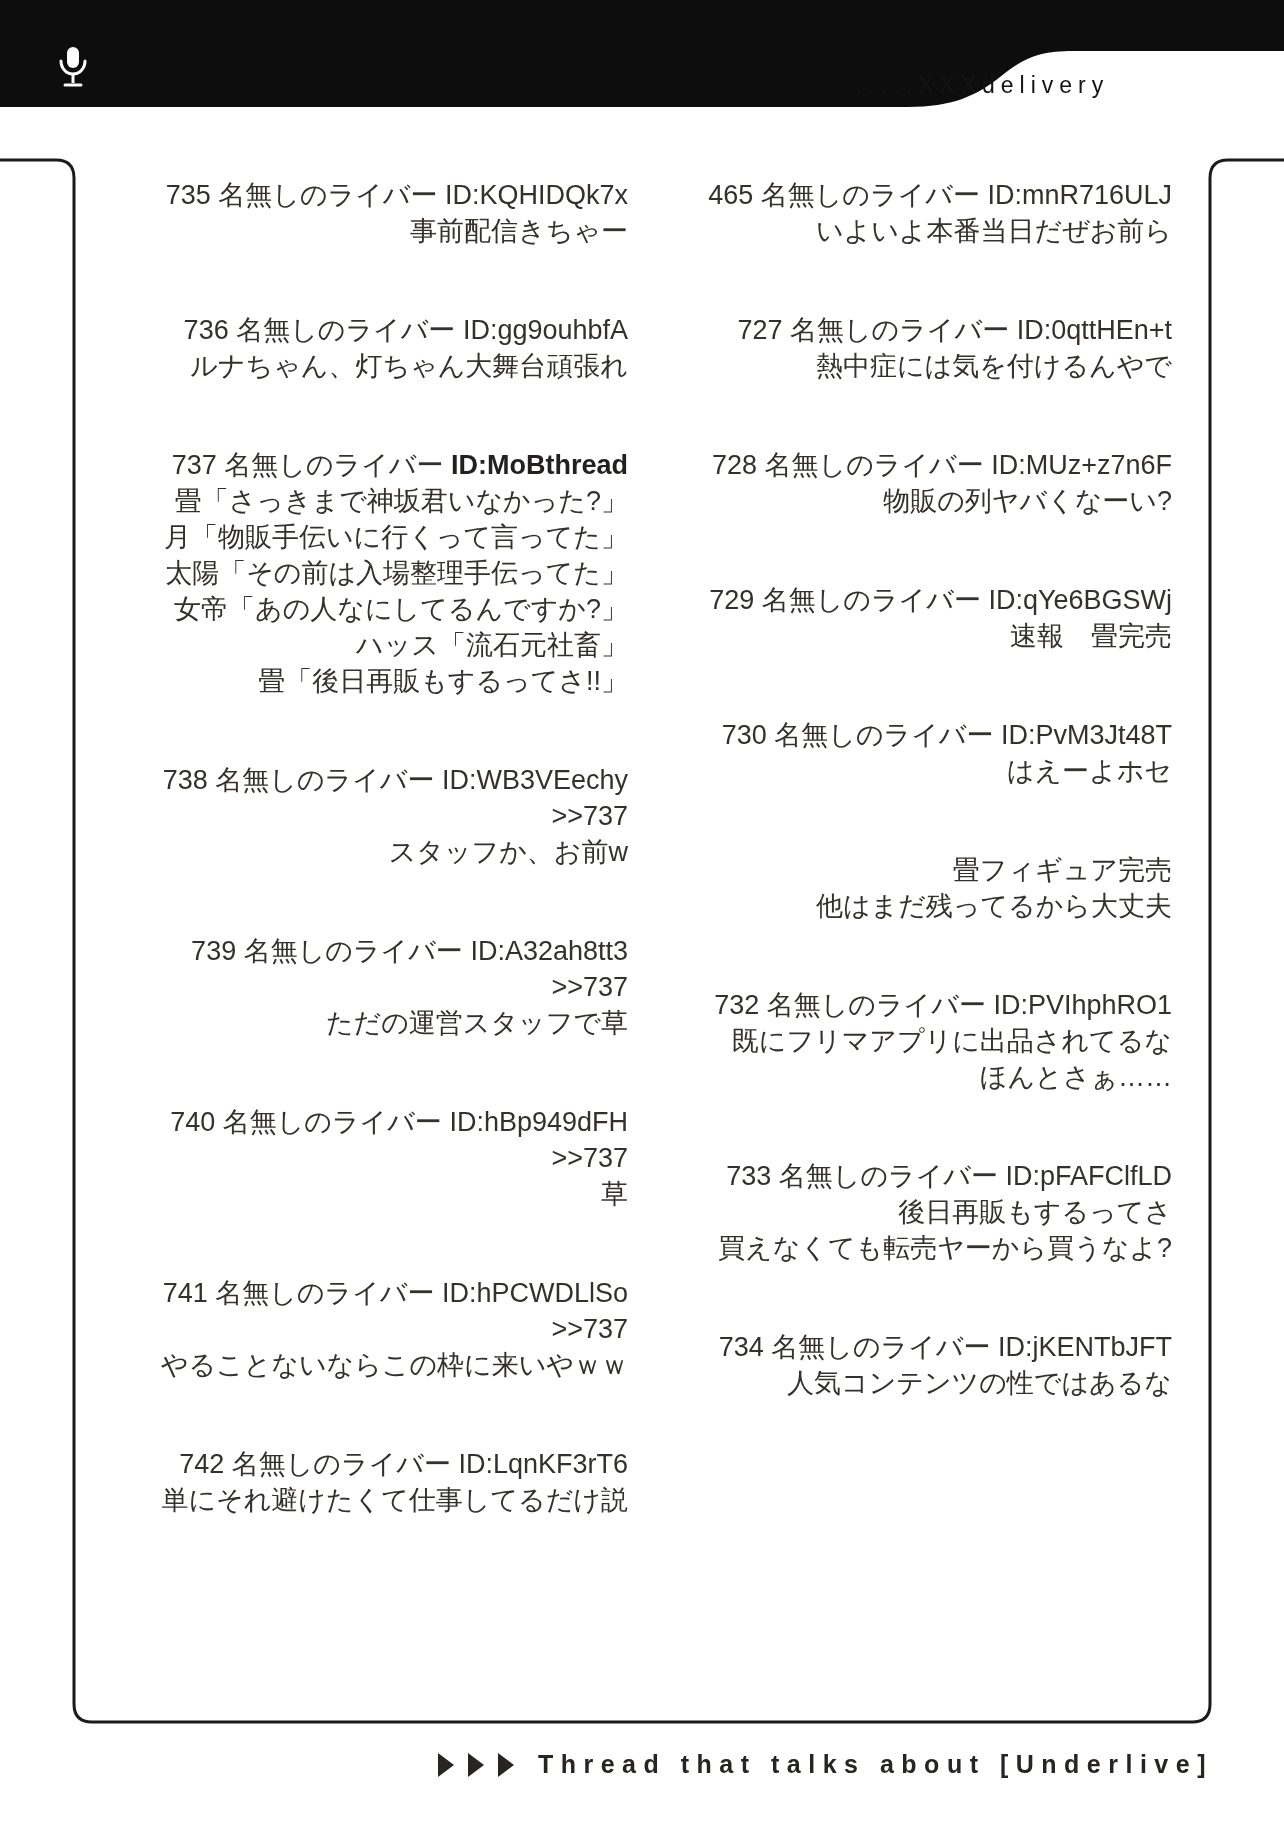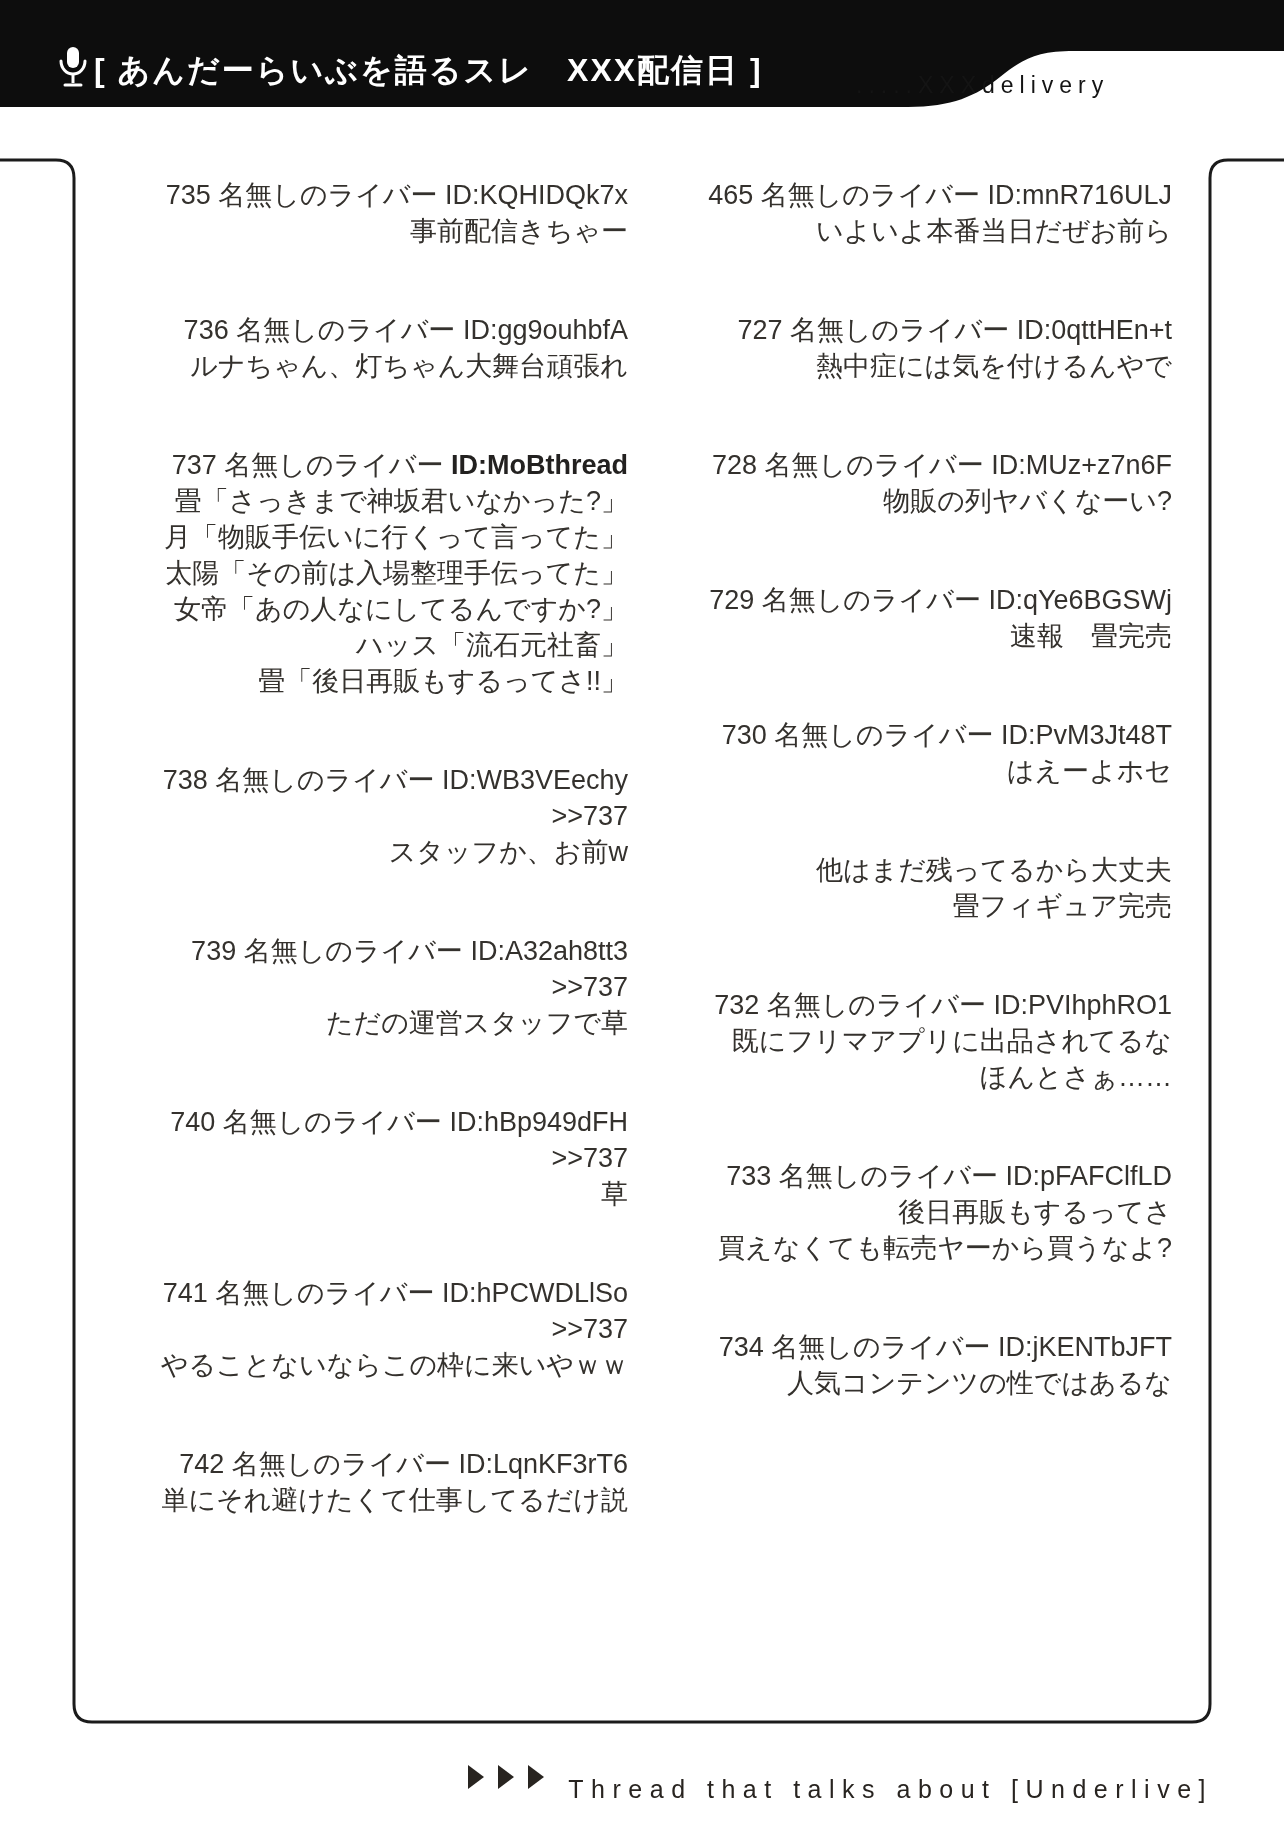--- a/index.html
+++ b/index.html
@@ -23,39 +23,38 @@
   .col-right{left:692px;width:480px;}
   .post{margin:0 0 63px 0;font-size:27px;line-height:36px;color:#34312d;}
   .post-head{white-space:nowrap;}
   .post-id.bold{font-weight:700;color:#232120;}
   .post-line{white-space:nowrap;}
 
   
   .footer{position:absolute;top:1750px;right:71px;display:flex;align-items:center;
     color:#282420;}
   .footer-arrows{display:flex;gap:13px;margin-right:16px;}
-  .footer-label{font-size:25px;letter-spacing:0.3em;white-space:nowrap;font-weight:400;margin-top:25px;}
+  .footer-label{font-size:25px;letter-spacing:0.3em;white-space:nowrap;font-weight:700;}
 </style>
 </head>
 <body>
 
 <div class="page">
 
   <svg class="header-svg" width="1284" height="120" viewBox="0 0 1284 120">
     <path d="M0,0 H1284 V51 H1074 C1038,51 1024,58 1000,77 C976,96 952,107 908,107 H0 Z" fill="#0d0d0d"></path>
   </svg>
 
   <svg class="mic" width="32" height="46" viewBox="0 0 32 46">
     <rect x="10" y="2" width="12" height="21" rx="6" fill="#ffffff"></rect>
     <path d="M4,16 a12,13 0 0 0 24,0" fill="none" stroke="#ffffff" stroke-width="3" stroke-linecap="round"></path>
     <line x1="16" y1="30" x2="16" y2="38" stroke="#ffffff" stroke-width="3"></line>
     <line x1="8" y1="40" x2="24" y2="40" stroke="#ffffff" stroke-width="3" stroke-linecap="round"></line>
   </svg>
 
-  <div class="header-title">[ あんだーらいぶを語るスレ　XXX配信日 ]</div>
 
   <div class="delivery">.....XXXdelivery</div>
 
   <svg class="frame-svg" width="1284" height="1826" viewBox="0 0 1284 1826">
     <path d="M0,160 H56 Q74,160 74,178 V1704 Q74,1722 92,1722 H1192 Q1210,1722 1210,1704 V178 Q1210,160 1228,160 H1284" fill="none" stroke="#1b1b1b" stroke-width="3"></path>
   </svg>
 
   <div class="col col-left">
       <div class="post">
         <div class="post-head"><span class="post-no">735</span> <span class="post-name">名無しのライバー</span> <span class="post-id">ID:KQHIDQk7x</span></div>
@@ -114,22 +113,22 @@
       </div>
       <div class="post">
         <div class="post-head"><span class="post-no">729</span> <span class="post-name">名無しのライバー</span> <span class="post-id">ID:qYe6BGSWj</span></div>
         <div class="post-line">速報　畳完売</div>
       </div>
       <div class="post">
         <div class="post-head"><span class="post-no">730</span> <span class="post-name">名無しのライバー</span> <span class="post-id">ID:PvM3Jt48T</span></div>
         <div class="post-line">はえーよホセ</div>
       </div>
       <div class="post">
+        <div class="post-line">畳フィギュア完売</div>
         <div class="post-line">他はまだ残ってるから大丈夫</div>
-        <div class="post-line">畳フィギュア完売</div>
       </div>
       <div class="post">
         <div class="post-head"><span class="post-no">732</span> <span class="post-name">名無しのライバー</span> <span class="post-id">ID:PVIhphRO1</span></div>
         <div class="post-line">既にフリマアプリに出品されてるな</div>
         <div class="post-line">ほんとさぁ……</div>
       </div>
       <div class="post">
         <div class="post-head"><span class="post-no">733</span> <span class="post-name">名無しのライバー</span> <span class="post-id">ID:pFAFClfLD</span></div>
         <div class="post-line">後日再販もするってさ</div>
         <div class="post-line">買えなくても転売ヤーから買うなよ?</div>

